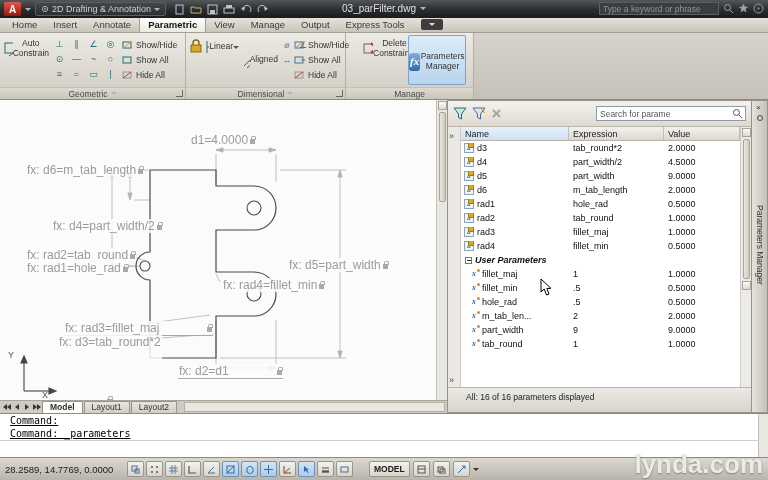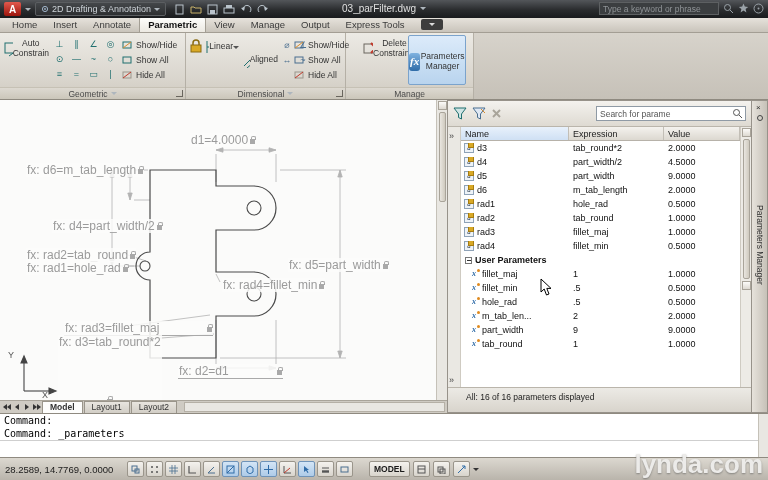--- a/index.html
+++ b/index.html
@@ -88,21 +88,21 @@
   .p-search::placeholder { color:#555; }
   .pbody { position:absolute; top:26px; left:0; right:0; height:262px; background:#fff; display:flex; }
   .collapse-strip { width:13px; background:#eae8e3; border-right:1px solid #cfcbc2; position:relative; }
   .chev { position:absolute; left:1px; font-size:9px; color:#444; cursor:default; }
   .ptable { flex:1; display:flex; flex-direction:column; }
   .phead { display:flex; height:14px; background:linear-gradient(#f4f2ee,#dcd8d0); border-bottom:1px solid #b7b2a9;
     font-size:9px; color:#222; }
   .phead .cell { border-right:1px solid #c2beb6; display:flex; align-items:center; padding-left:4px; }
   .phead .c-name { background:linear-gradient(#e8f1fb,#cfe0f4); }
   .prow { display:flex; height:14px; font-size:9px; color:#111; align-items:center; }
-  .prow.group { font-weight:bold; }
+  .prow.group { font-weight:bold;font-style:italic; }
   .cell { overflow:hidden; white-space:nowrap; }
   .c-name { width:108px; display:flex; align-items:center; gap:3px; padding-left:3px; }
   .c-expr { width:95px; padding-left:4px; }
   .c-val  { flex:1; padding-left:4px; }
   .p-icon-dim { display:inline-block; width:10px; height:10px; border:1px solid #8fa3b8; background:#eef3f8;
     font:italic 7px "Liberation Serif",serif; color:#234; text-align:center; line-height:8px; position:relative; }
   .p-icon-dim::after { content:""; position:absolute; right:-1px; top:-2px; width:4px; height:4px; background:#d9a926; border:1px solid #a67c12; }
   .p-icon-user { display:inline-block; width:10px; height:10px; font:italic bold 8px "Liberation Serif",serif;
     color:#2f6ca8; text-align:center; line-height:10px; position:relative; }
   .p-icon-user::after { content:""; position:absolute; right:-1px; top:0; width:3px; height:3px; background:#e08a1e; border-radius:50%; }
@@ -113,21 +113,21 @@
     border-top:1px solid #bab5ab; font-size:8.5px; color:#222; display:flex; align-items:flex-start; padding:4px 4px 5px 18px; }
   .pstrip { position:absolute; top:100px; left:752px; width:16px; height:313px;
     background:linear-gradient(90deg,#e6e2db,#c6c1b8); border:1px solid #97928a; border-left:none; }
   .pstrip-title { position:absolute; top:104px; left:3px; writing-mode:vertical-rl; font-size:8.5px; color:#333; white-space:nowrap; }
   .pstrip-x { position:absolute; top:2px; left:4px; font-size:8px; color:#333; }
   .pstrip-pin { position:absolute; top:14px; left:5px; width:6px; height:6px; border:1px solid #444; border-radius:50%; }
 
   
   .cmd { position:absolute; top:413px; left:0; right:0; height:44px; background:#fff; border-top:1px solid #8f8a80;
     font-family:"DejaVu Sans Mono","Liberation Mono",monospace; font-size:10px; color:#000; }
-  .cmd-line { height:13px; padding:0 4px; line-height:13px; }
+  .cmd-line { height:13px; padding:0 10px; line-height:13px;text-decoration:underline; }
   .cmd-divider { border-top:1px solid #cfcfcf; }
   .cmd-scroll { position:absolute; right:0; top:0; bottom:0; width:10px; background:#e9e7e2; border-left:1px solid #c5c1b8; }
 
   
   .statusbar { position:absolute; top:457px; left:0; right:0; height:23px;
     background:linear-gradient(#dcd8d0,#b9b4ab); border-top:1px solid #8f8a80;
     display:flex; align-items:center; gap:2px; padding:0 5px; font-size:9.5px; color:#1a1a1a; z-index:5; }
   .coords { width:120px; letter-spacing:0; }
   .tgl { width:17px; height:16px; border:1px solid #9a958b; background:linear-gradient(#f4f2ee,#d8d4cc);
     border-radius:2px; display:flex; align-items:center; justify-content:center; }

